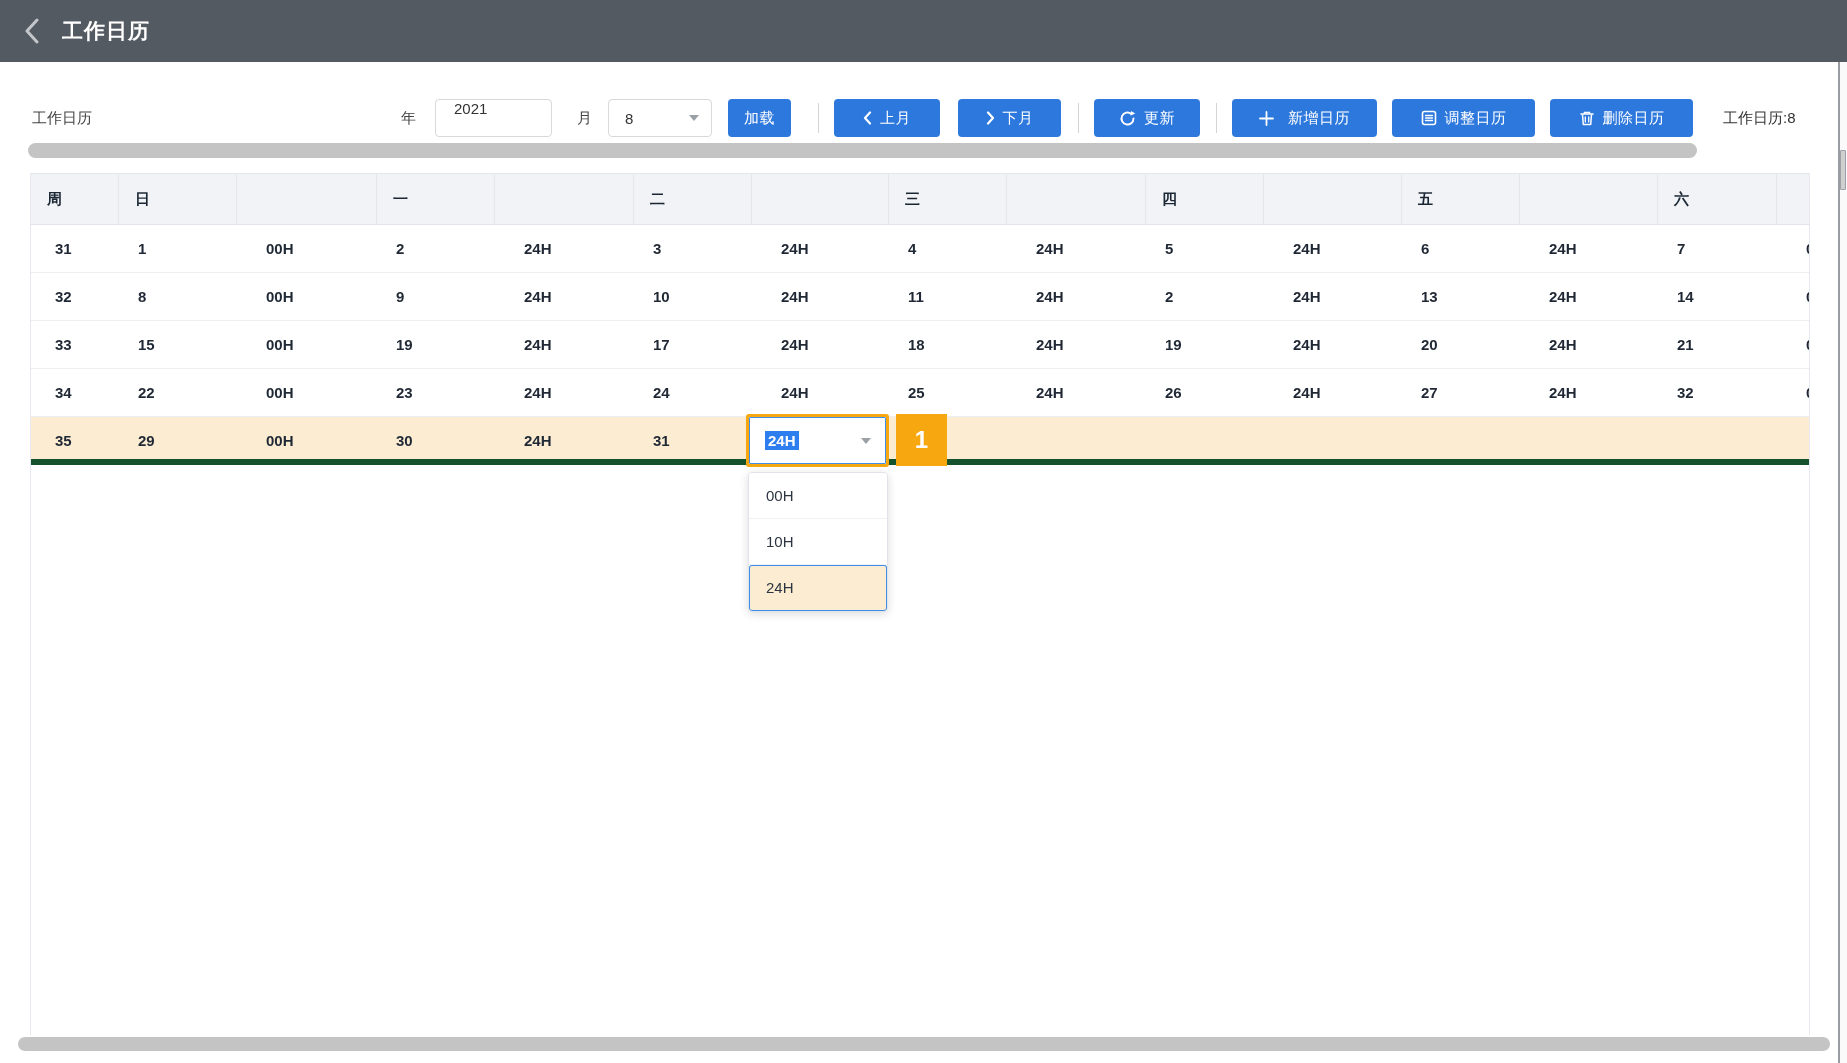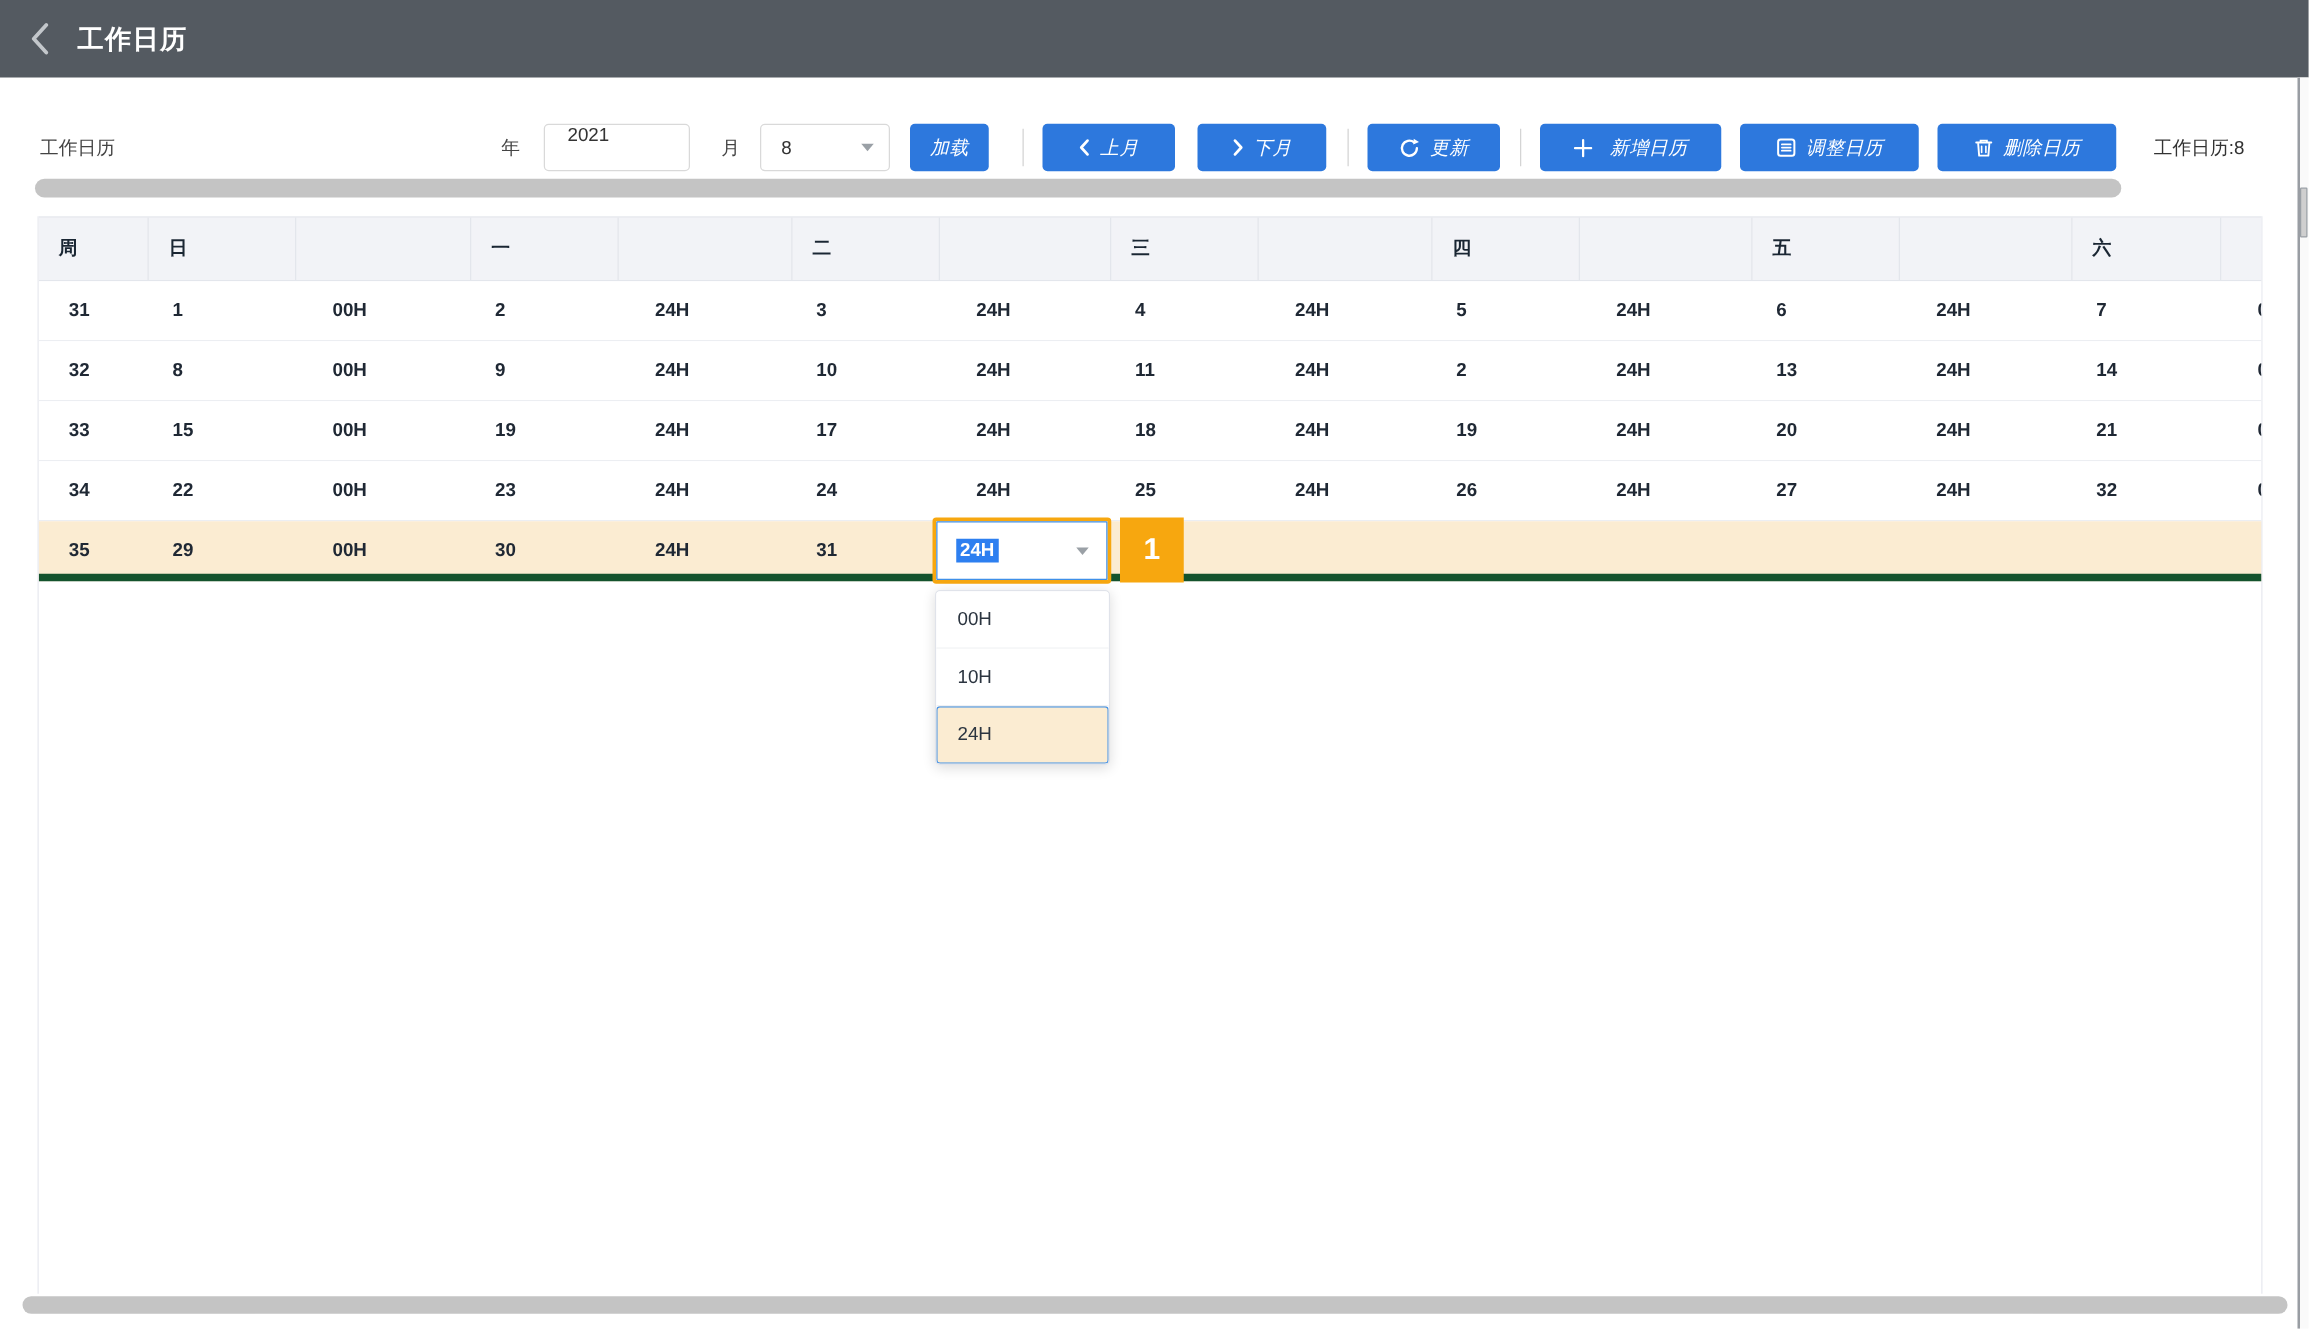--- a/index.html
+++ b/index.html
@@ -19,21 +19,21 @@
   .titlebar{position:absolute;left:0;top:0;width:1847px;height:62px;background:#545a61;display:flex;align-items:center;}
   .back{margin-left:24px;display:flex;align-items:center;cursor:pointer;}
   .title{color:#ffffff;font-size:21px;font-weight:700;margin-left:22px;letter-spacing:1px;}
 
   
   .tb{position:absolute;top:99px;height:38px;display:flex;align-items:center;}
   .tb-label{color:#444;font-size:15px;}
   .selectbox{border:1px solid #d9d9d9;border-radius:4px;background:#fff;display:flex;align-items:center;justify-content:space-between;padding:0 12px 0 16px;color:#333;font-size:15px;cursor:pointer;}
   .inputbox{border:1px solid #d9d9d9;border-radius:4px;background:#fff;display:flex;align-items:flex-start;padding:0 0 0 18px;color:#333;font-size:15px;}
   .caret{width:0;height:0;border-left:5px solid transparent;border-right:5px solid transparent;border-top:6px solid #9aa0a6;}
-  .btn{background:var(--accent);color:#fff;border:none;border-radius:4px;font-size:15px;font-weight:500;display:flex;align-items:center;justify-content:center;gap:8px;cursor:pointer;height:38px;font-family:inherit;letter-spacing:.5px;font-style:italic;}
+  .btn{background:var(--accent);color:#fff;border:none;border-radius:4px;font-size:15px;font-weight:500;display:flex;align-items:center;justify-content:center;gap:8px;cursor:pointer;height:38px;font-family:inherit;letter-spacing:.5px;}
   .sep{position:absolute;top:103px;width:1px;height:30px;background:#d4d4d4;}
   .right-info{color:#333;font-size:15px;white-space:nowrap;}
 
   
   .hscroll{position:absolute;height:15px;border-radius:8px;background:#c4c4c4;}
 
   
   .table{position:absolute;left:30px;top:173px;width:1780px;height:862px;border-left:1px solid #e8e9f0;border-right:1px solid #e8e9f0;overflow:hidden;}
   .thead{position:absolute;left:0;top:0;width:1780px;height:52px;background:#f2f3f7;border-top:1px solid var(--grid-border);border-bottom:1px solid var(--grid-border);}
   .hcell{position:absolute;top:0;height:50px;line-height:50px;padding-left:16px;font-size:15px;font-weight:700;color:#1a2633;border-right:1px solid var(--grid-border);overflow:hidden;}

